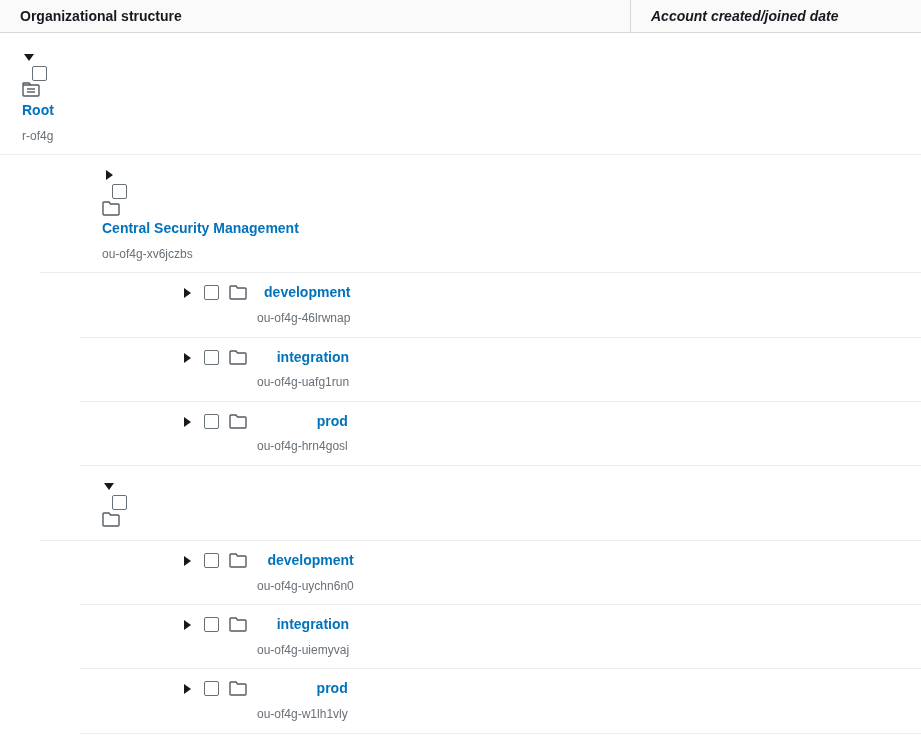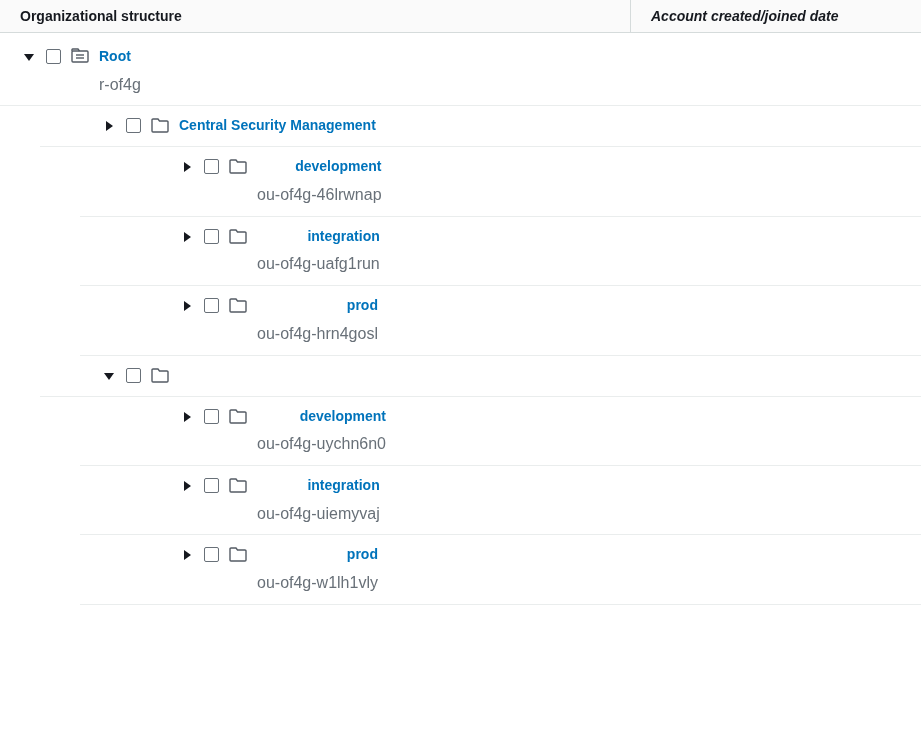--- a/index.html
+++ b/index.html
@@ -79,27 +79,27 @@
     }
     .link {
       color: #0073bb;
       font-weight: 700;
       text-decoration: none;
       cursor: pointer;
       line-height: 1.4;
     }
     .ou-id {
       color: #687078;
-      font-size: 16px;
+      font-size: 12px;
       margin-top: 8px;
       line-height: 1.3;
     }
     
-    .lvl0 { padding-left: 22px; }
-    .lvl1 { padding-left: 62px; }
+    .lvl0 { padding-left: 22px; flex-direction: column; }
+    .lvl1 { padding-left: 62px; flex-direction: column; }
     .lvl2 { padding-left: 100px; text-align: right; }
     
     .row.lvl0r { margin-left: 0px; }
     .row.lvl1r { margin-left: 40px; }
     .row.lvl2r { margin-left: 80px; }
   </style>
 </head>
 <body>
 
 <div class="header-row">
@@ -140,20 +140,21 @@
           </svg>
       </span>
       <span class="checkbox"></span>
       <span class="folder-icon">
         <svg width="18" height="16" viewBox="0 0 18 16" fill="none" stroke="#545b64" stroke-width="1.4">
           <path d="M1 3 L1 14 Q1 15 2 15 L16 15 Q17 15 17 14 L17 5 Q17 4 16 4 L8.5 4 L7 2 L2 2 Q1 2 1 3 Z"></path>
         </svg>
       </span>
       <div class="name-block">
         <a class="link">Central Security Management</a>
+        <span class="ou-id">ou-of4g-xv6jczbs</span>
       </div>
     </div>
   </div>
 
 
   <div class="row lvl2r">
     <div class="row-inner lvl2">
       <span class="toggle">
         <svg width="10" height="10" viewBox="0 0 10 10">
             <polygon points="2,0 9,5 2,10" fill="#16191f"></polygon>

